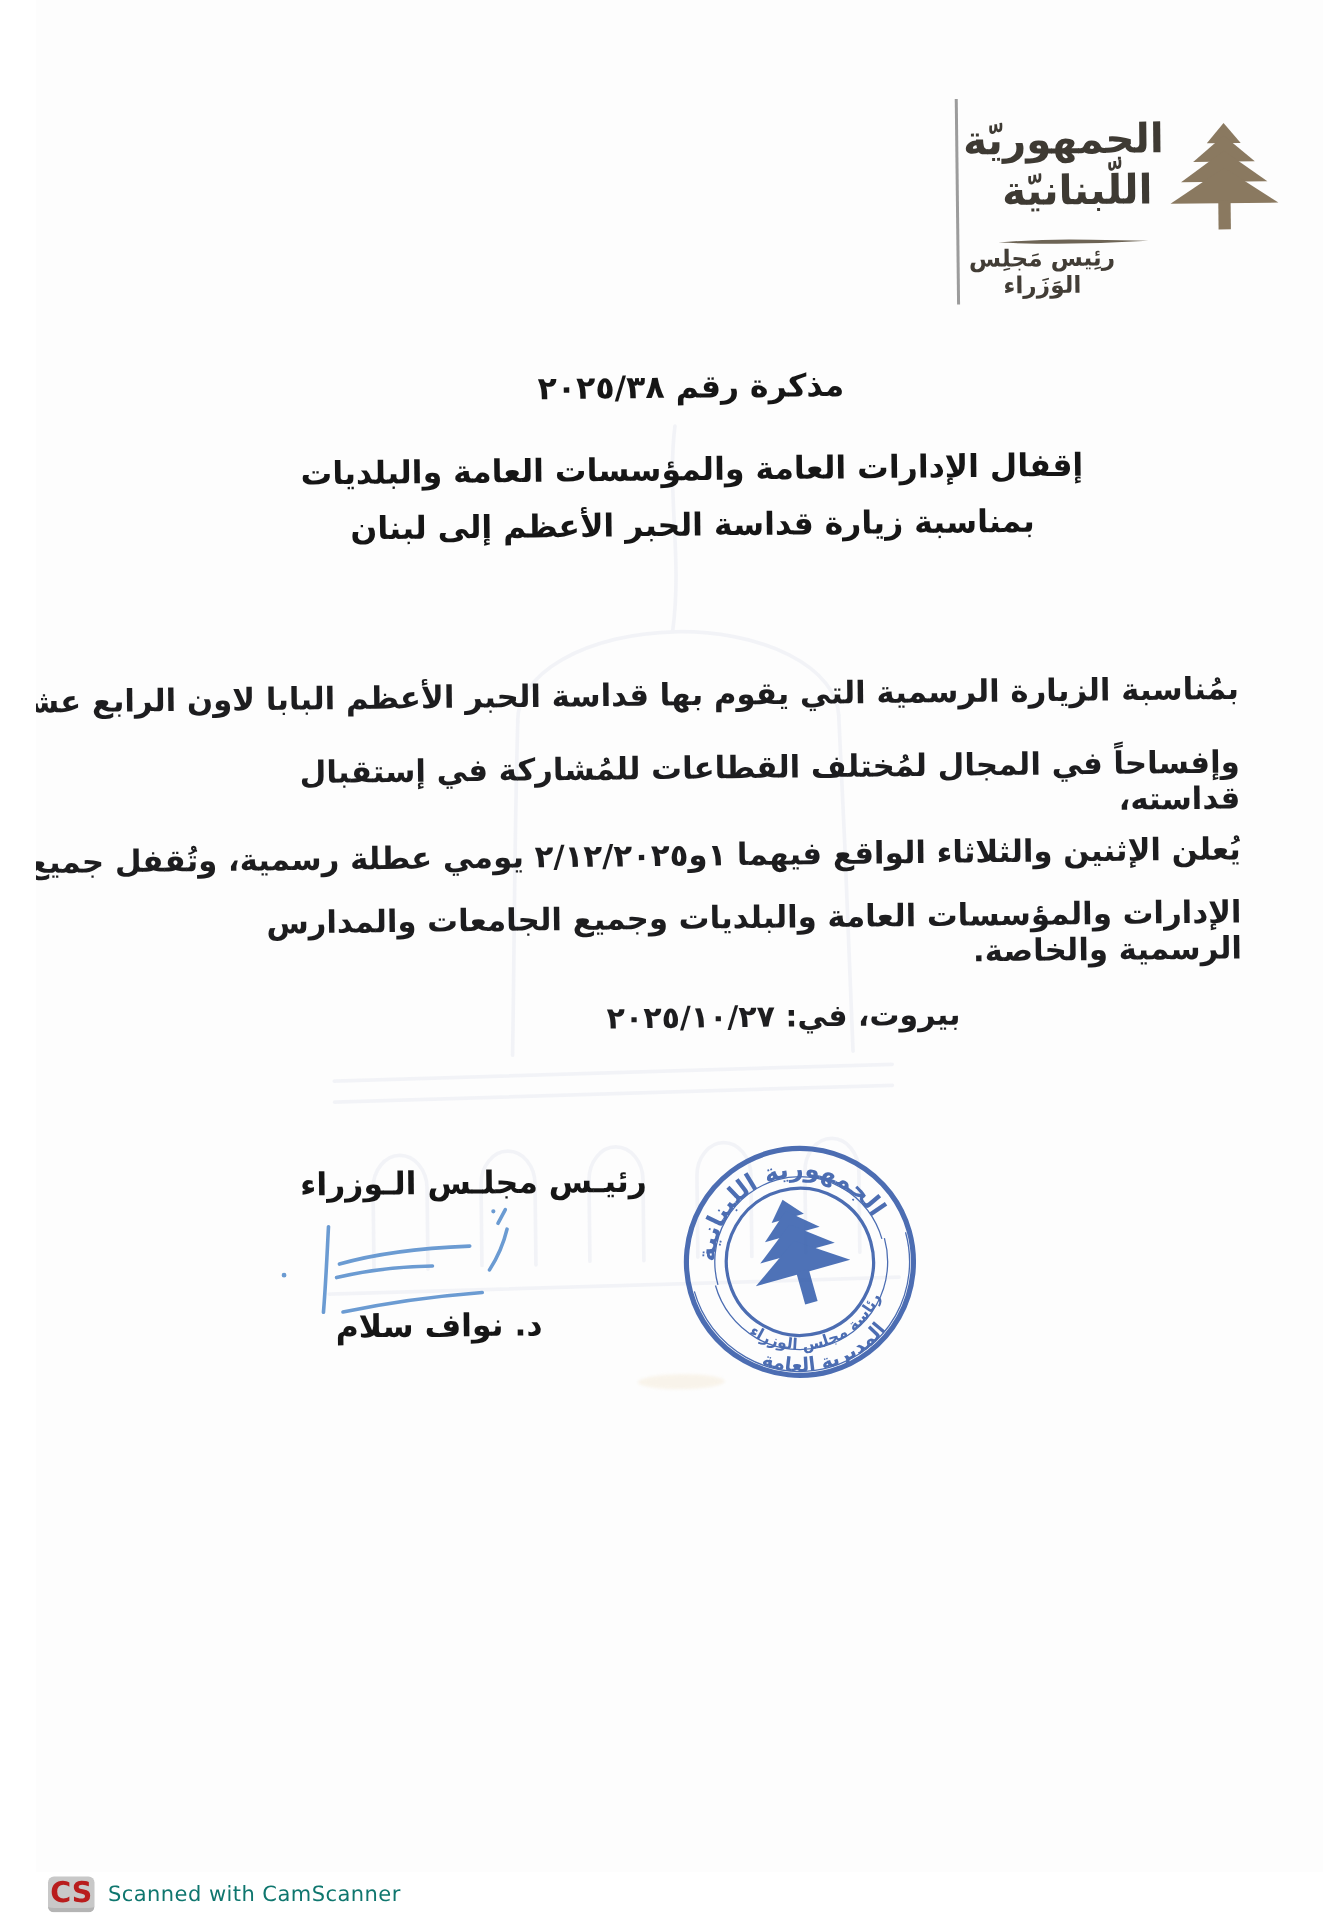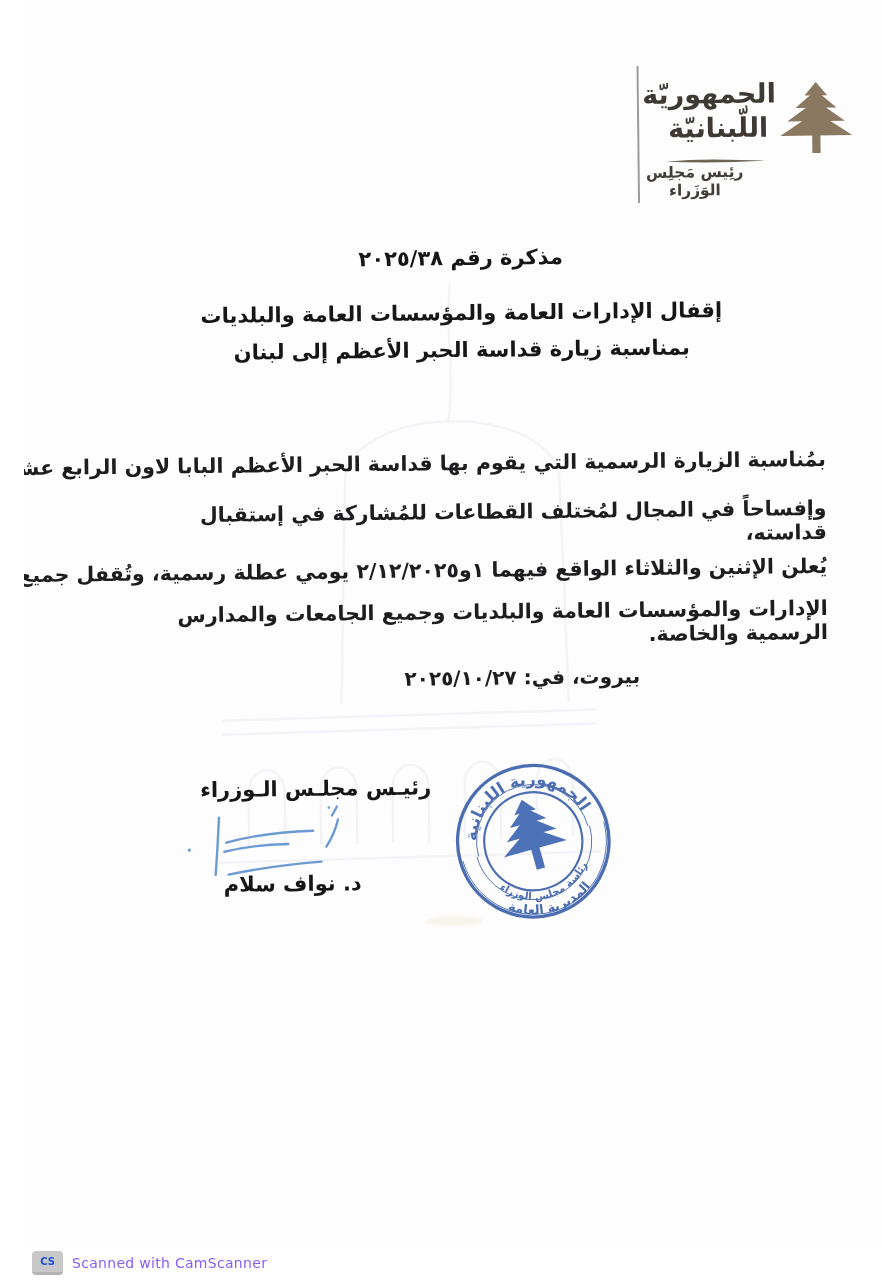--- a/index.html
+++ b/index.html
@@ -52,24 +52,24 @@
 
   
   .stamp{left:421px;top:756px;opacity:.93;}
 
   
   .watermark{left:168px;top:282px;opacity:.6;}
 
   
   .footer{position:absolute;left:0;bottom:0;width:100%;height:32px;direction:ltr;background:#ffffff;}
   .cs-box{position:absolute;left:8px;bottom:5px;width:31px;height:21px;background:#c8c8c8;
-          border-radius:4px;border-bottom:3px solid #b4b4b4;color:#1d4ed8;font-weight:700;
-          font-size:10px;display:flex;align-items:center;justify-content:center;
+          border-radius:4px;border-bottom:3px solid #b4b4b4;color:#b91c1c;font-weight:700;
+          font-size:19px;display:flex;align-items:center;justify-content:center;
           font-family:"DejaVu Sans",sans-serif;}
-  .cs-text{position:absolute;left:48px;bottom:9px;color:#8b5cf6;font-size:14px;
+  .cs-text{position:absolute;left:48px;bottom:9px;color:#0f766e;font-size:14px;
            letter-spacing:.3px;font-family:"DejaVu Sans",sans-serif;}
 </style>
 </head>
 <body>
 
 <div class="viewport">
   <div class="tilt">
 
     <svg class="abs watermark" width="420" height="660" viewBox="0 0 420 660" fill="none" stroke="#eceef4" stroke-width="2.5" stroke-linecap="round">
       <path d="M262,2 C256,45 266,90 259,138"></path>

